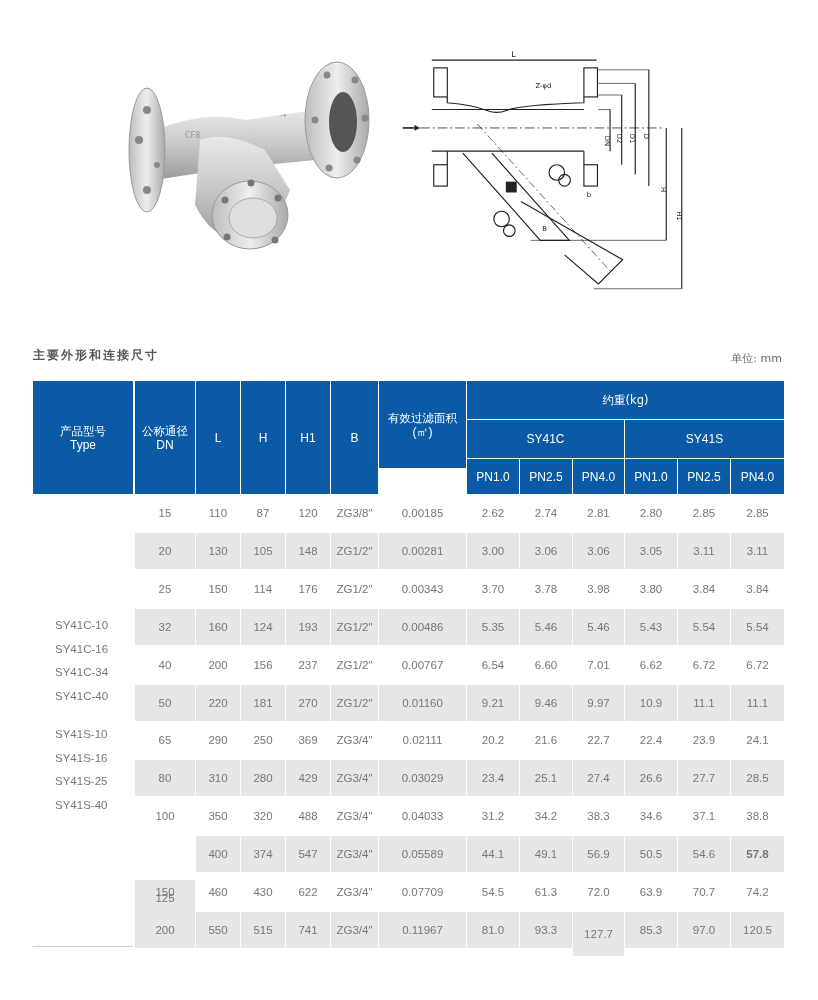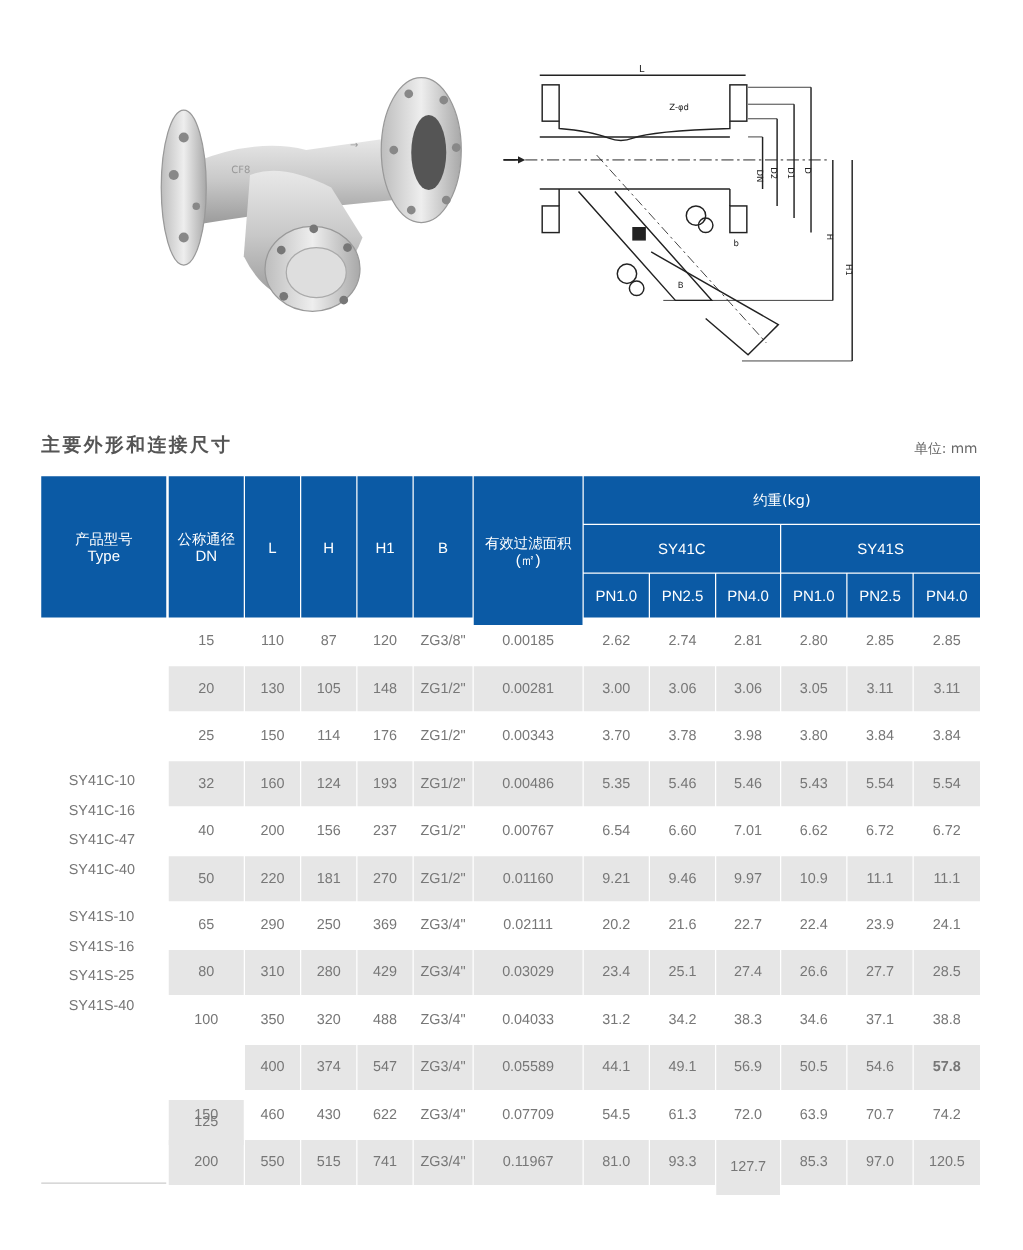--- a/index.html
+++ b/index.html
@@ -2,21 +2,21 @@
 <html><head>
 <meta charset="utf-8">
 <style>
   * { box-sizing: border-box; margin: 0; padding: 0; }
   html, body { width: 818px; height: 1000px; background: #ffffff; overflow: hidden; }
   body { position: relative; font-family: "Liberation Sans", "DejaVu Sans", sans-serif; color: #666; }
 
   .product-photo { position: absolute; left: 115px; top: 40px; width: 260px; height: 230px; }
   .drawing { position: absolute; left: 395px; top: 45px; width: 310px; height: 255px; }
 
-  .section-title { position: absolute; left: 33px; top: 347px; font-size: 15px; font-weight: bold; color: #555; letter-spacing: 2px; font-family: "DejaVu Sans", sans-serif; }
+  .section-title { position: absolute; left: 33px; top: 347px; font-size: 12px; font-weight: bold; color: #555; letter-spacing: 2px; font-family: "DejaVu Sans", sans-serif; }
   .unit-label { position: absolute; right: 36px; top: 351px; font-size: 11px; color: #666; font-family: "DejaVu Sans", sans-serif; }
 
   .tbl { position: absolute; left: 33px; top: 381px; width: 751px; }
   .hdr { position: absolute; background: #0b5aa5; color: #fff; display: flex; align-items: center; justify-content: center; text-align: center; font-size: 12px; line-height: 14px; }
   .hdr .cn { font-family: "DejaVu Sans", sans-serif; font-size: 11.5px; }
   .cell { position: absolute; display: flex; align-items: center; justify-content: center; font-size: 11.5px; color: #777; }
   .row-bg { position: absolute; height: 36px; }
   .row-bg.gray .cell { background: #e6e6e6; }
   .type-col { position: absolute; left: 0; width: 100px; font-size: 11.5px; color: #777; }
   .type-col div { height: 23.5px; line-height: 23.5px; padding-left: 22px; }
@@ -131,42 +131,42 @@
     <span>Type</span>
   </div>
   <div class="hdr" style="left:102px;top:0;width:60px;height:113px;flex-direction:column;">
     <span class="cn">公称通径</span>
     <span>DN</span>
   </div>
   <div class="hdr" style="left:163px;top:0;width:44px;height:113px;">L</div>
   <div class="hdr" style="left:208px;top:0;width:44px;height:113px;">H</div>
   <div class="hdr" style="left:253px;top:0;width:44px;height:113px;">H1</div>
   <div class="hdr" style="left:298px;top:0;width:47px;height:113px;">B</div>
-  <div class="hdr" style="left:346px;top:0;width:87px;height:119px;flex-direction:column;">
+  <div class="hdr" style="left:346px;top:0;width:87px;height:87px;flex-direction:column;">
     <span class="cn">有效过滤面积</span>
     <span>(㎡)</span>
   </div>
   <div class="hdr" style="left:434px;top:0;width:317px;height:38px;">
     <span class="cn">约重(kg)</span>
   </div>
   <div class="hdr" style="left:434px;top:39px;width:157px;height:38px;">SY41C</div>
   <div class="hdr" style="left:592px;top:39px;width:159px;height:38px;">SY41S</div>
   <div id="pn-row">
       <div class="hdr" style="left: 434px; top: 78px; width: 52px; height: 35px;">PN1.0</div>
       <div class="hdr" style="left: 487px; top: 78px; width: 52px; height: 35px;">PN2.5</div>
       <div class="hdr" style="left: 540px; top: 78px; width: 51px; height: 35px;">PN4.0</div>
       <div class="hdr" style="left: 592px; top: 78px; width: 52px; height: 35px;">PN1.0</div>
       <div class="hdr" style="left: 645px; top: 78px; width: 52px; height: 35px;">PN2.5</div>
       <div class="hdr" style="left: 698px; top: 78px; width: 53px; height: 35px;">PN4.0</div>
     </div>
 
   <div class="type-col" style="top:233px;">
     <div>SY41C-10</div>
     <div>SY41C-16</div>
-    <div>SY41C-47</div>
+    <div>SY41C-34</div>
     <div>SY41C-40</div>
     <div style="height:15px"></div>
     <div>SY41S-10</div>
     <div>SY41S-16</div>
     <div>SY41S-25</div>
     <div>SY41S-40</div>
   </div>
 
   <div id="rows">
       <div class="row-bg" style="left: 0px; top: 114px; width: 751px;">

